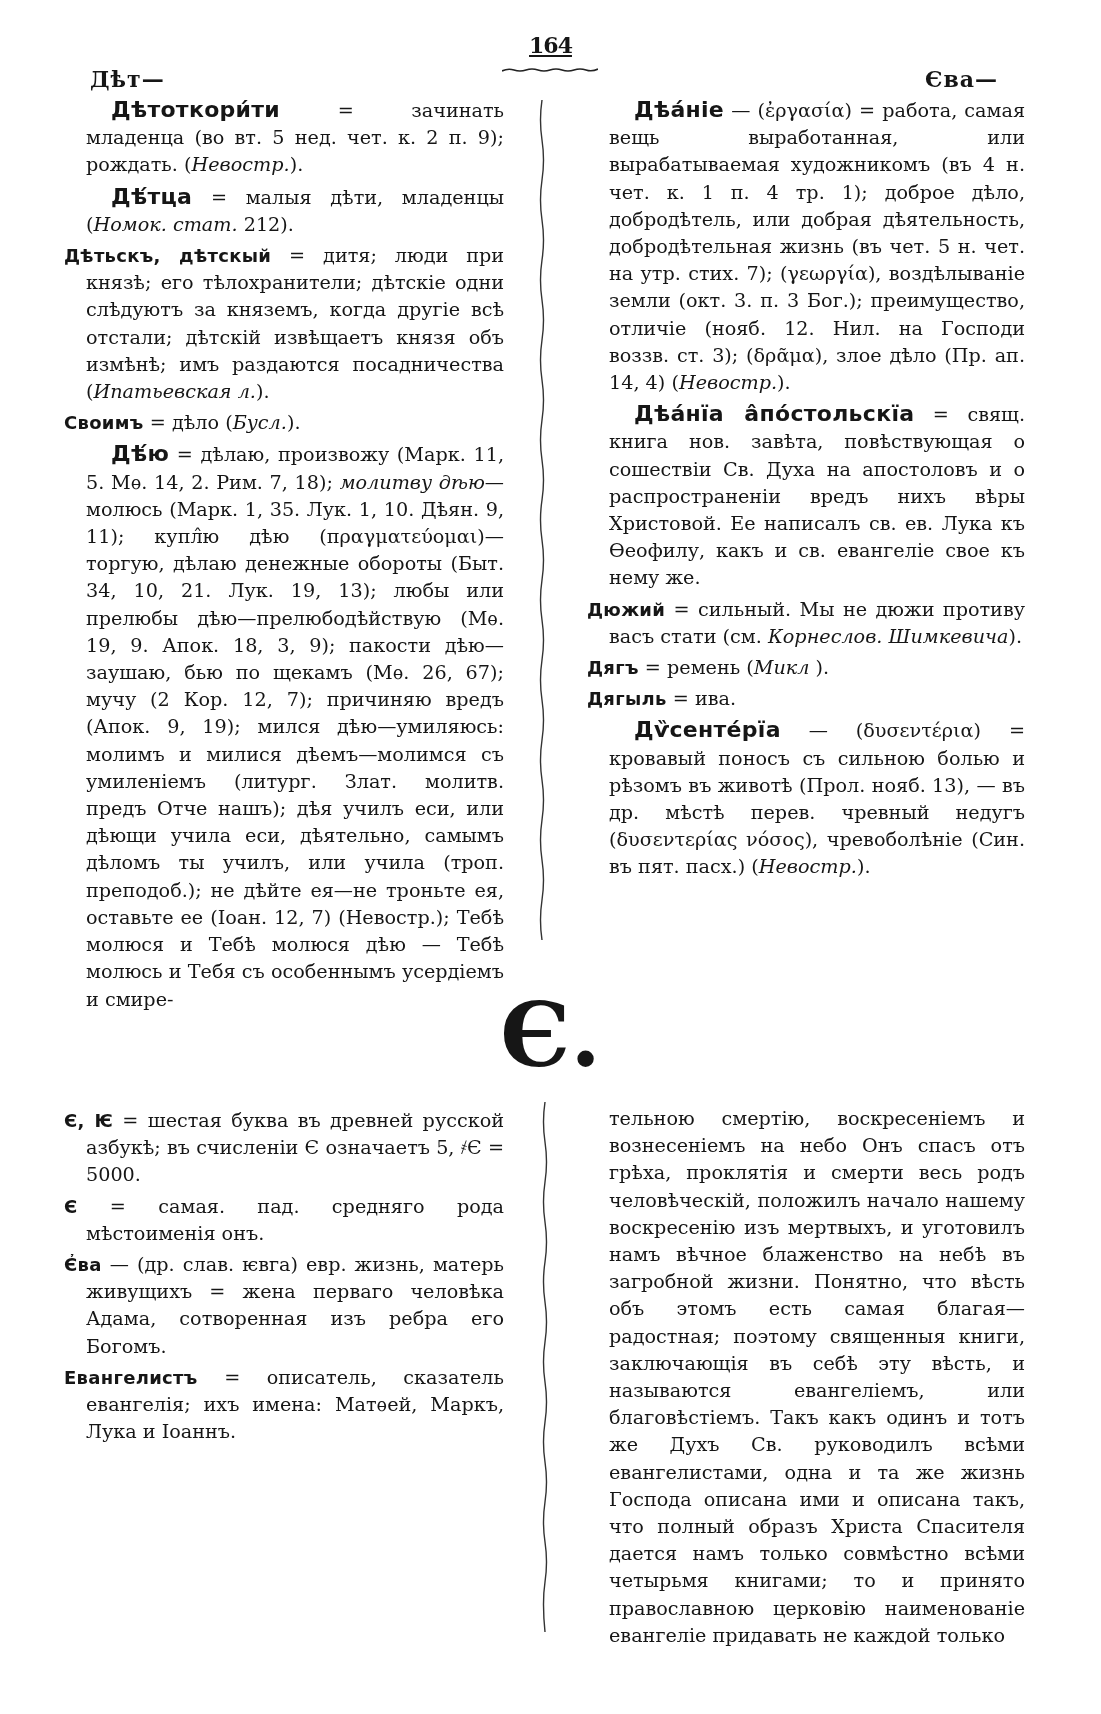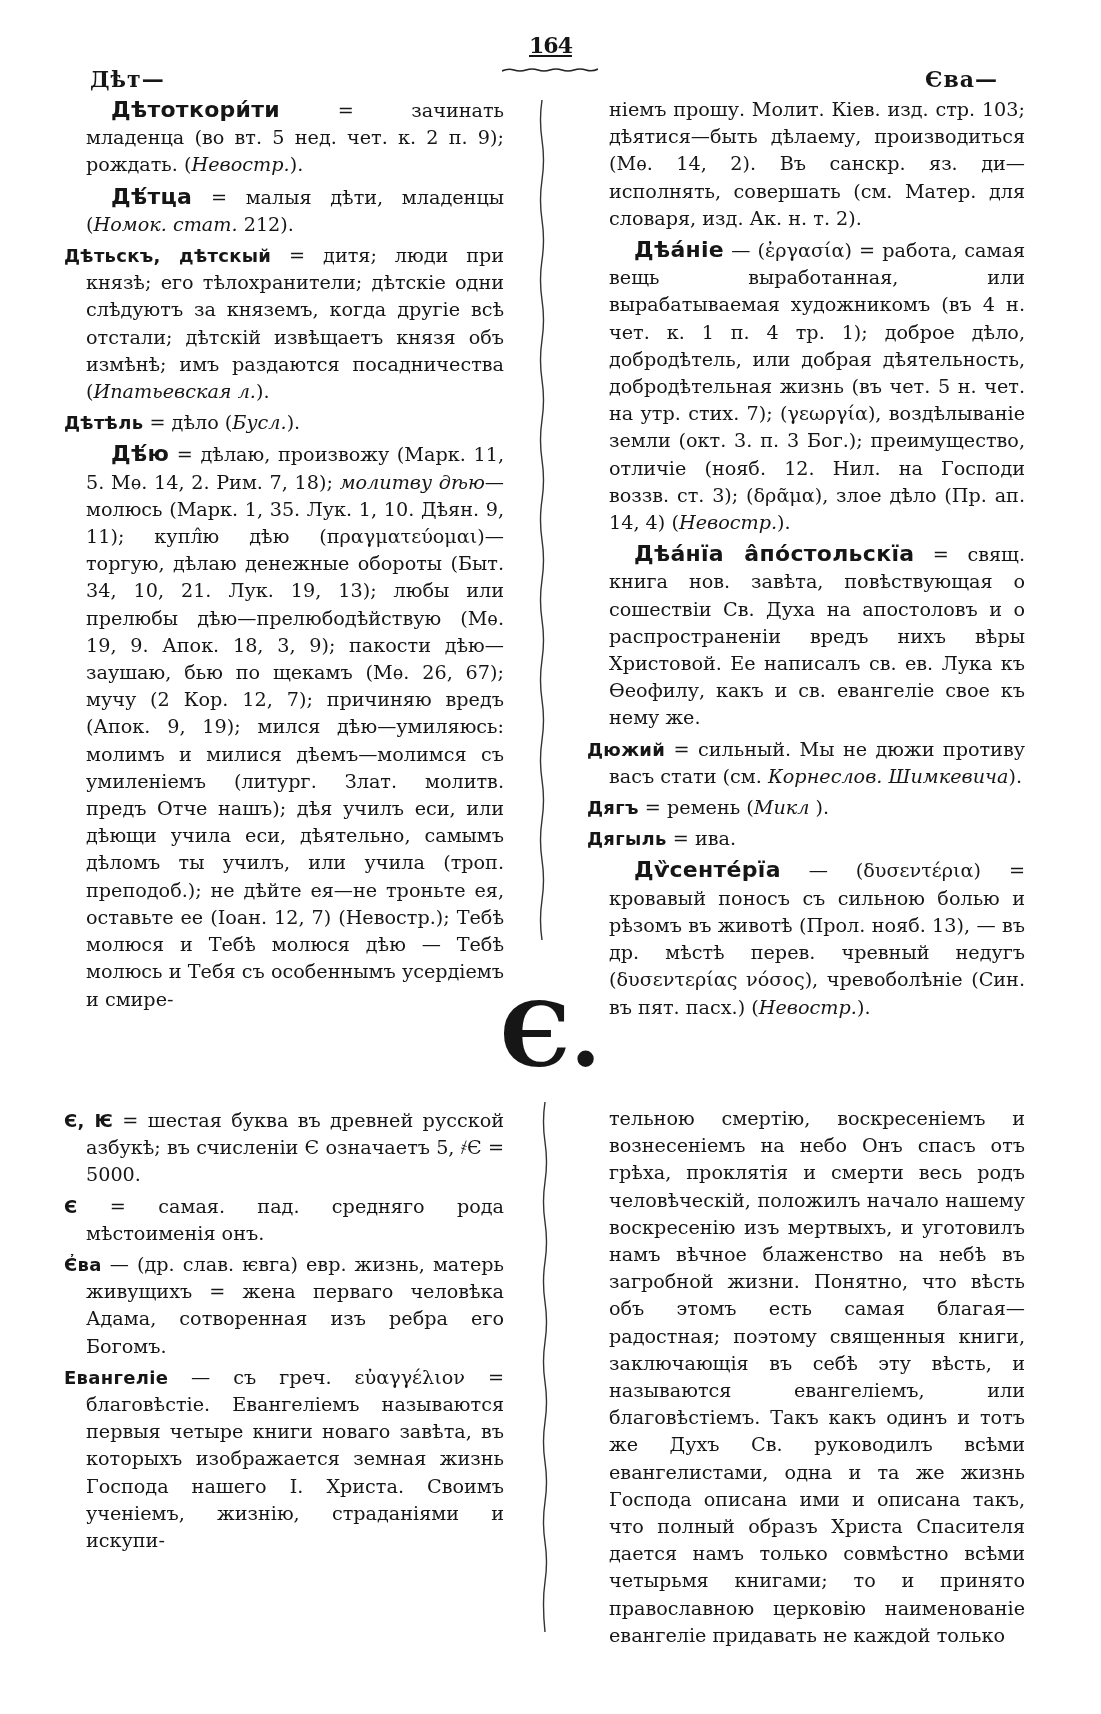--- a/index.html
+++ b/index.html
@@ -63,45 +63,44 @@
   <path d="M0 4 Q6 1 12 3 T24 3 T36 3 T48 3 T60 3 T72 3 T84 3 T96 2" stroke="#222" stroke-width="1.6" fill="none"></path>
 </svg>
 
 <div class="running-head left">Дѣт—</div>
 <div class="running-head right">Єва—</div>
 
 <div class="col top-left">
   <p class="entry"><span class="hw large">Дѣтоткори́ти</span><span class="def"> = зачинать младенца (во вт. 5 нед. чет. к. 2 п. 9); рождать. (</span><span class="src">Невостр.</span><span>).</span></p>
   <p class="entry"><span class="hw large">Дѣ́тца</span><span class="def"> = малыя дѣти, младенцы (</span><span class="src">Номок. стат.</span><span> 212).</span></p>
   <p class="entry"><span class="hw">Дѣтьскъ, дѣтскый</span><span class="def"> = дитя; люди при князѣ; его тѣлохранители; дѣтскіе одни слѣдуютъ за княземъ, когда другіе всѣ отстали; дѣтскій извѣщаетъ князя объ измѣнѣ; имъ раздаются посадничества (</span><span class="src">Ипатьевская л.</span><span>).</span></p>
-  <p class="entry"><span class="hw">Дѣтѣль</span><span class="def"> = дѣло (</span><span class="src">Бусл.</span><span>).</span></p>
+  <p class="entry"><span class="hw">Своимъ</span><span class="def"> = дѣло (</span><span class="src">Бусл.</span><span>).</span></p>
   <p class="entry"><span class="hw large">Дѣ́ю</span><span class="def"> = дѣлаю, произвожу (Марк. 11, 5. Мѳ. 14, 2. Рим. 7, 18); </span><span class="src">молитву дѣю</span><span>— молюсь (Марк. 1, 35. Лук. 1, 10. Дѣян. 9, 11); купл̂ю дѣю (πραγματεύομαι)—торгую, дѣлаю денежные обороты (Быт. 34, 10, 21. Лук. 19, 13); любы или прелюбы дѣю—прелюбодѣйствую (Мѳ. 19, 9. Апок. 18, 3, 9); пакости дѣю—заушаю, бью по щекамъ (Мѳ. 26, 67); мучу (2 Кор. 12, 7); причиняю вредъ (Апок. 9, 19); мился дѣю—умиляюсь: молимъ и милися дѣемъ—молимся съ умиленіемъ (литург. Злат. молитв. предъ Отче нашъ); дѣя училъ еси, или дѣющи учила еси, дѣятельно, самымъ дѣломъ ты училъ, или учила (троп. преподоб.); не дѣйте ея—не троньте ея, оставьте ее (Іоан. 12, 7) (Невостр.); Тебѣ молюся и Тебѣ молюся дѣю — Тебѣ молюсь и Тебя съ особеннымъ усердіемъ и смире-</span></p>
 </div>
 
 <svg class="col-divider top" viewBox="0 0 10 840" preserveAspectRatio="none">
   <path d="M5 0 Q2 20 5 40 T5 80 T5 120 T5 160 T5 200 T5 240 T5 280 T5 320 T5 360 T5 400 T5 440 T5 480 T5 520 T5 560 T5 600 T5 640 T5 680 T5 720 T5 760 T5 800 T5 840" stroke="#333" stroke-width="1.4" fill="none"></path>
 </svg>
 
 <div class="col top-right">
-  <p class="entry cont">ніемъ прошу. Молит. Кіев. изд. стр. 103; дѣятися—быть дѣлаему, производиться (Мѳ. 14, 2). Въ санскр. яз. ди—исполнять, совершать (см. Матер. для словаря, изд. Ак. н. т. 2).</p>
   <p class="entry"><span class="hw large">Дѣа́ніе</span><span class="def"> — (ἐργασία) = работа, самая вещь выработанная, или вырабатываемая художникомъ (въ 4 н. чет. к. 1 п. 4 тр. 1); доброе дѣло, добродѣтель, или добрая дѣятельность, добродѣтельная жизнь (въ чет. 5 н. чет. на утр. стих. 7); (γεωργία), воздѣлываніе земли (окт. 3. п. 3 Бог.); преимущество, отличіе (нояб. 12. Нил. на Господи воззв. ст. 3); (δρᾶμα), злое дѣло (Пр. ап. 14, 4) (</span><span class="src">Невостр.</span><span>).</span></p>
   <p class="entry"><span class="hw large">Дѣа́нїа а̂по́стольскїа</span><span class="def"> = свящ. книга нов. завѣта, повѣствующая о сошествіи Св. Духа на апостоловъ и о распространеніи вредъ нихъ вѣры Христовой. Ее написалъ св. ев. Лука къ Ѳеофилу, какъ и св. евангеліе свое къ нему же.</span><span class="src"></span><span></span></p>
   <p class="entry"><span class="hw">Дюжий</span><span class="def"> = сильный. Мы не дюжи противу васъ стати (см. </span><span class="src">Корнеслов. Шимкевича</span><span>).</span></p>
   <p class="entry"><span class="hw">Дягъ</span><span class="def"> = ремень (</span><span class="src">Микл</span><span> ).</span></p>
   <p class="entry"><span class="hw">Дягыль</span><span class="def"> = ива.</span></p>
   <p class="entry"><span class="hw large">Дѷсенте́рїа</span><span class="def"> — (δυσεντέρια) = кровавый поносъ съ сильною болью и рѣзомъ въ животѣ (Прол. нояб. 13), — въ др. мѣстѣ перев. чревный недугъ (δυσεντερίας νόσος), чревоболѣніе (Син. въ пят. пасх.) (</span><span class="src">Невостр.</span><span>).</span></p>
 </div>
 
 <div class="section-letter">Є.</div>
 
 <div class="col bottom-left">
   <p class="entry"><span class="hw">Є, Ѥ</span><span class="def"> = шестая буква въ древней русской азбукѣ; въ счисленіи Є означаетъ 5, ҂Є = 5000.</span></p>
   <p class="entry"><span class="hw">Є</span><span class="def"> = самая. пад. средняго рода мѣстоименія онъ.</span></p>
   <p class="entry"><span class="hw">Є҆ва</span><span class="def"> — (др. слав. ѥвга) евр. жизнь, матерь живущихъ = жена перваго человѣка Адама, сотворенная изъ ребра его Богомъ.</span></p>
-  <p class="entry"><span class="hw">Евангеліе</span><span class="def"> — съ греч. εὐαγγέλιον = благовѣстіе. Евангеліемъ называются первыя четыре книги новаго завѣта, въ которыхъ изображается земная жизнь Господа нашего І. Христа. Своимъ ученіемъ, жизнію, страданіями и искупи-</span></p>
+  <p class="entry"><span class="hw">Евангелистъ</span><span class="def"> = описатель, сказатель евангелія; ихъ имена: Матѳей, Маркъ, Лука и Іоаннъ.</span></p>
 </div>
 
 <svg class="col-divider bottom" viewBox="0 0 10 530" preserveAspectRatio="none">
   <path d="M5 0 Q2 20 5 40 T5 80 T5 120 T5 160 T5 200 T5 240 T5 280 T5 320 T5 360 T5 400 T5 440 T5 480 T5 530" stroke="#333" stroke-width="1.4" fill="none"></path>
 </svg>
 
 <div class="col bottom-right">
   <p class="entry cont">тельною смертію, воскресеніемъ и вознесеніемъ на небо Онъ спасъ отъ грѣха, проклятія и смерти весь родъ человѣческій, положилъ начало нашему воскресенію изъ мертвыхъ, и уготовилъ намъ вѣчное блаженство на небѣ въ загробной жизни. Понятно, что вѣсть объ этомъ есть самая благая—радостная; поэтому священныя книги, заключающія въ себѣ эту вѣсть, и называются евангеліемъ, или благовѣстіемъ. Такъ какъ одинъ и тотъ же Духъ Св. руководилъ всѣми евангелистами, одна и та же жизнь Господа описана ими и описана такъ, что полный образъ Христа Спасителя дается намъ только совмѣстно всѣми четырьмя книгами; то и принято православною церковію наименованіе евангеліе придавать не каждой только</p>
 </div>
 

